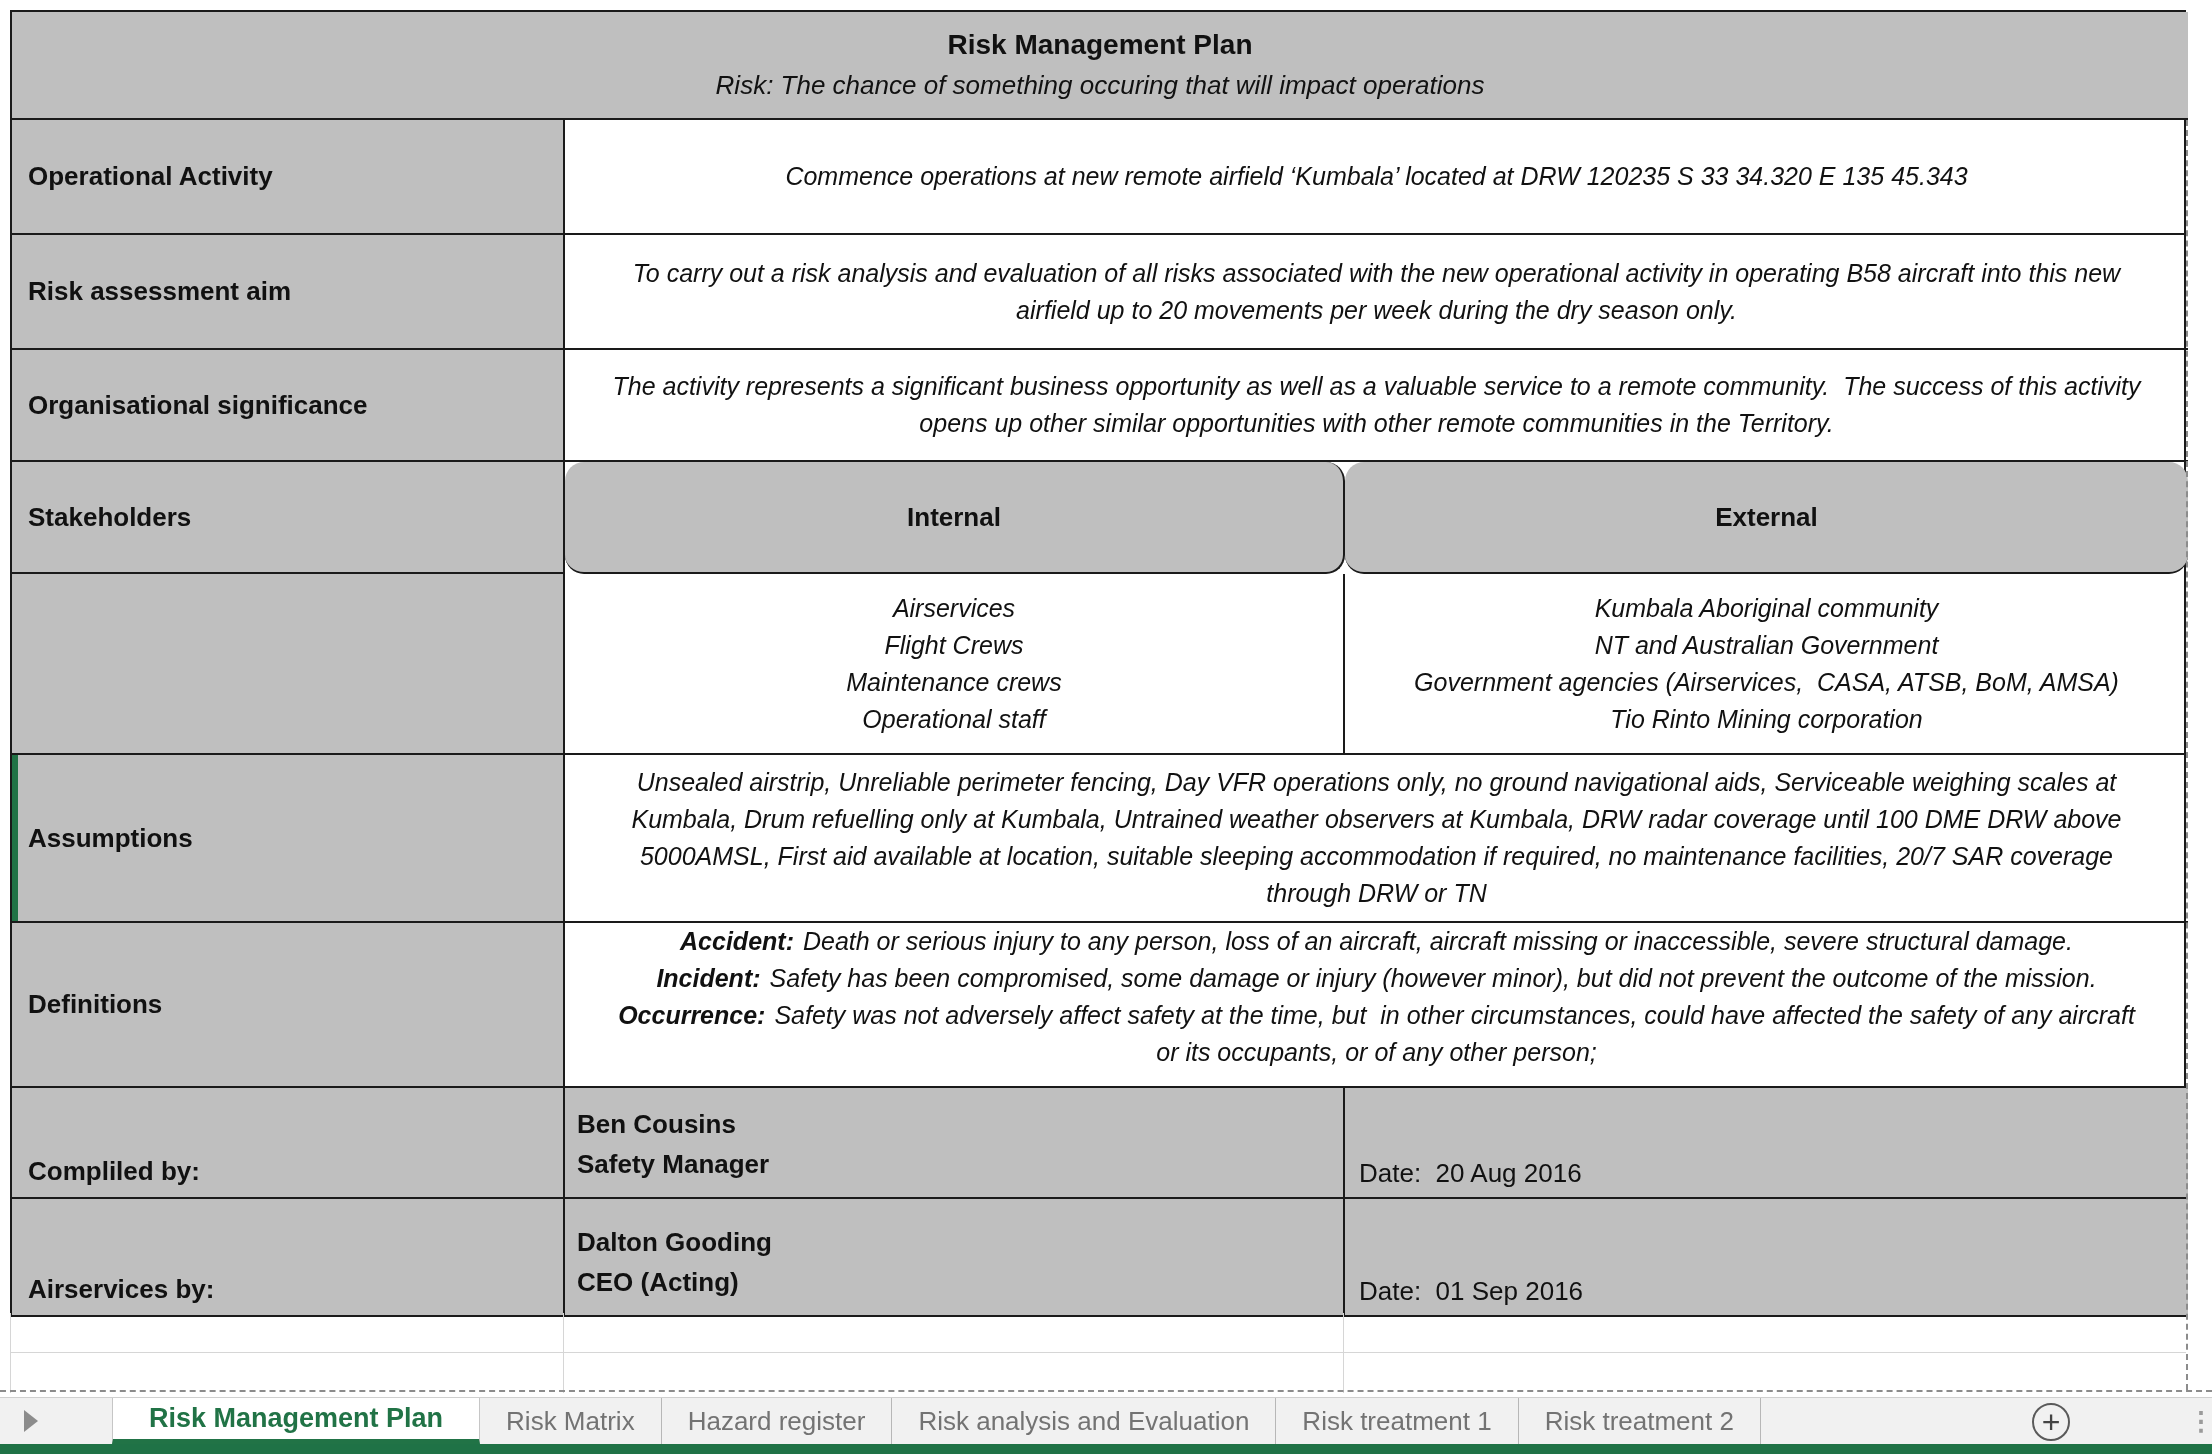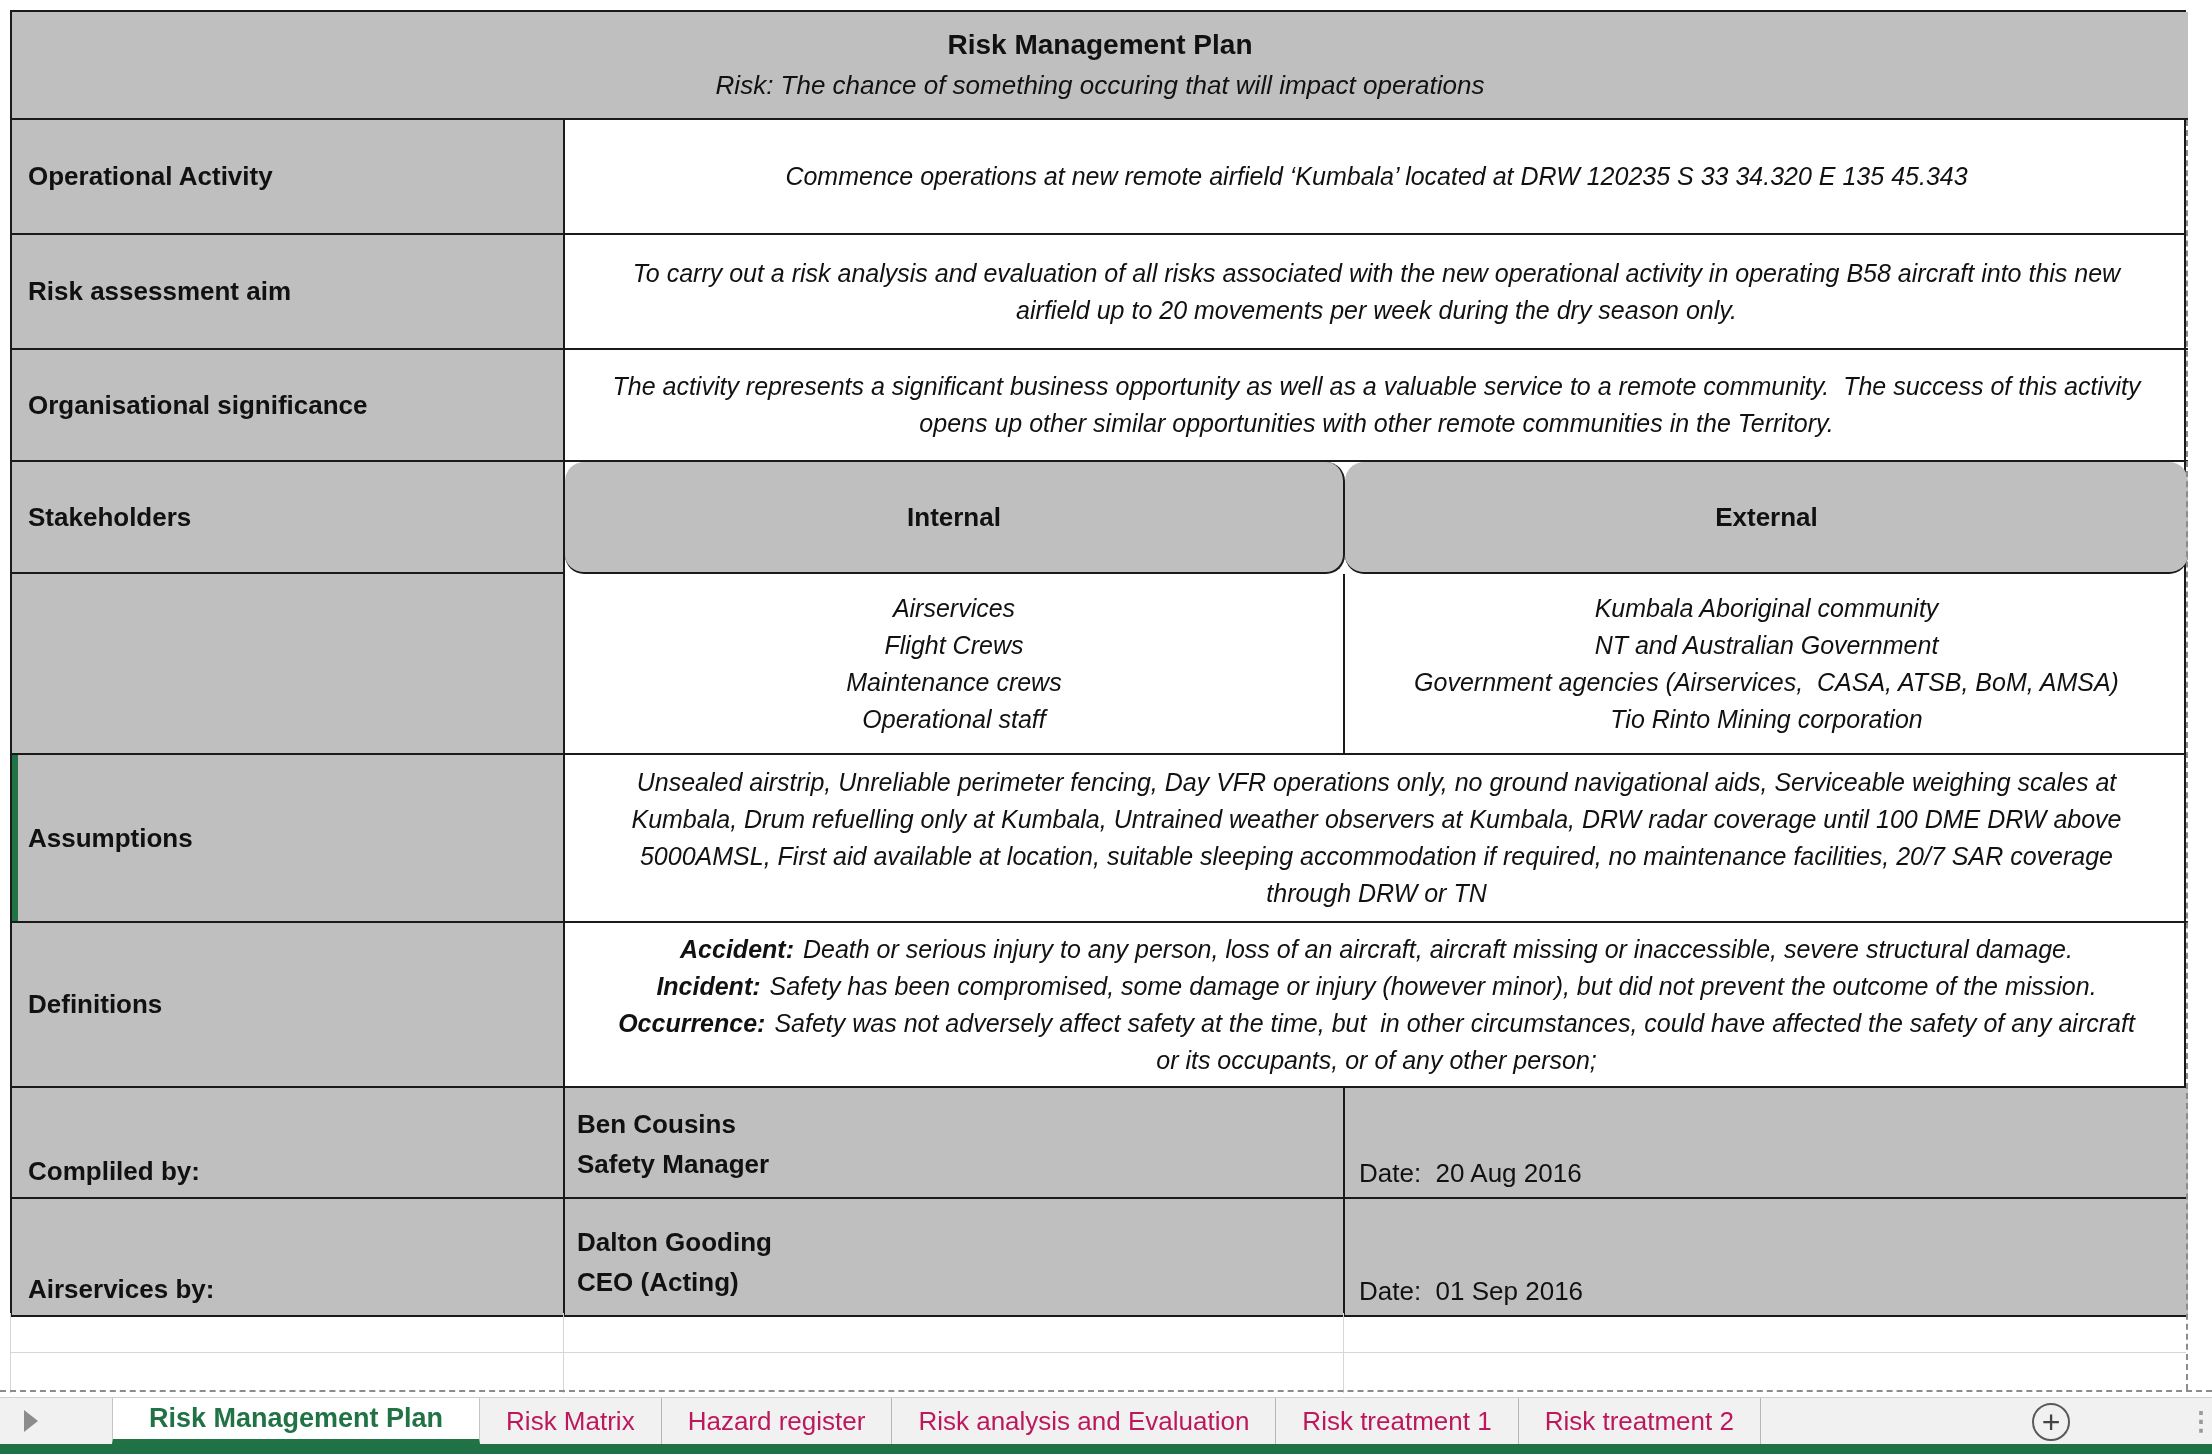--- a/index.html
+++ b/index.html
@@ -54,21 +54,21 @@
   .center-head{
     display:flex;align-items:center;justify-content:center;
     font-weight:bold;font-size:26px;border-radius:19px;
   }
   .list-cell{
     display:flex;flex-direction:column;align-items:center;justify-content:center;
     font-style:italic;font-size:25px;line-height:37px;text-align:center;
     padding:0 20px;
   }
   .def-cell{
-    display:flex;flex-direction:column;align-items:center;justify-content:center;
+    display:flex;flex-direction:column;align-items:center;
     font-style:italic;font-size:25px;line-height:37px;text-align:center;
     padding:0 46px;
   }
   .def-term{font-weight:bold;margin-right:9px;}
   .signoff-name{
     display:flex;flex-direction:column;justify-content:flex-end;
     padding:0 6px 13px 12px;font-weight:bold;font-size:26px;line-height:40px;
   }
   .signoff-date{
     display:flex;align-items:flex-end;
@@ -97,21 +97,21 @@
     width:112px;display:flex;align-items:center;padding-left:24px;
     box-sizing:border-box;
   }
   .nav-arrow{
     width:0;height:0;
     border-top:11px solid transparent;border-bottom:11px solid transparent;
     border-left:14px solid #8c8c8c;
   }
   .tab{
     display:flex;align-items:center;
-    padding:4px 26px;font-size:26px;color:#be185d;
+    padding:4px 26px;font-size:26px;color:#737373;
     border-right:1px solid #b7b7b7;white-space:nowrap;
   }
   .tab.active{
     background:#ffffff;color:#217346;font-weight:bold;font-size:27px;
     border-left:1px solid #c6c6c6;border-right:1px solid #c6c6c6;
     border-bottom:5px solid #217346;
     padding:0 36px;
   }
   #add-sheet{
     position:absolute;left:2032px;top:5px;

